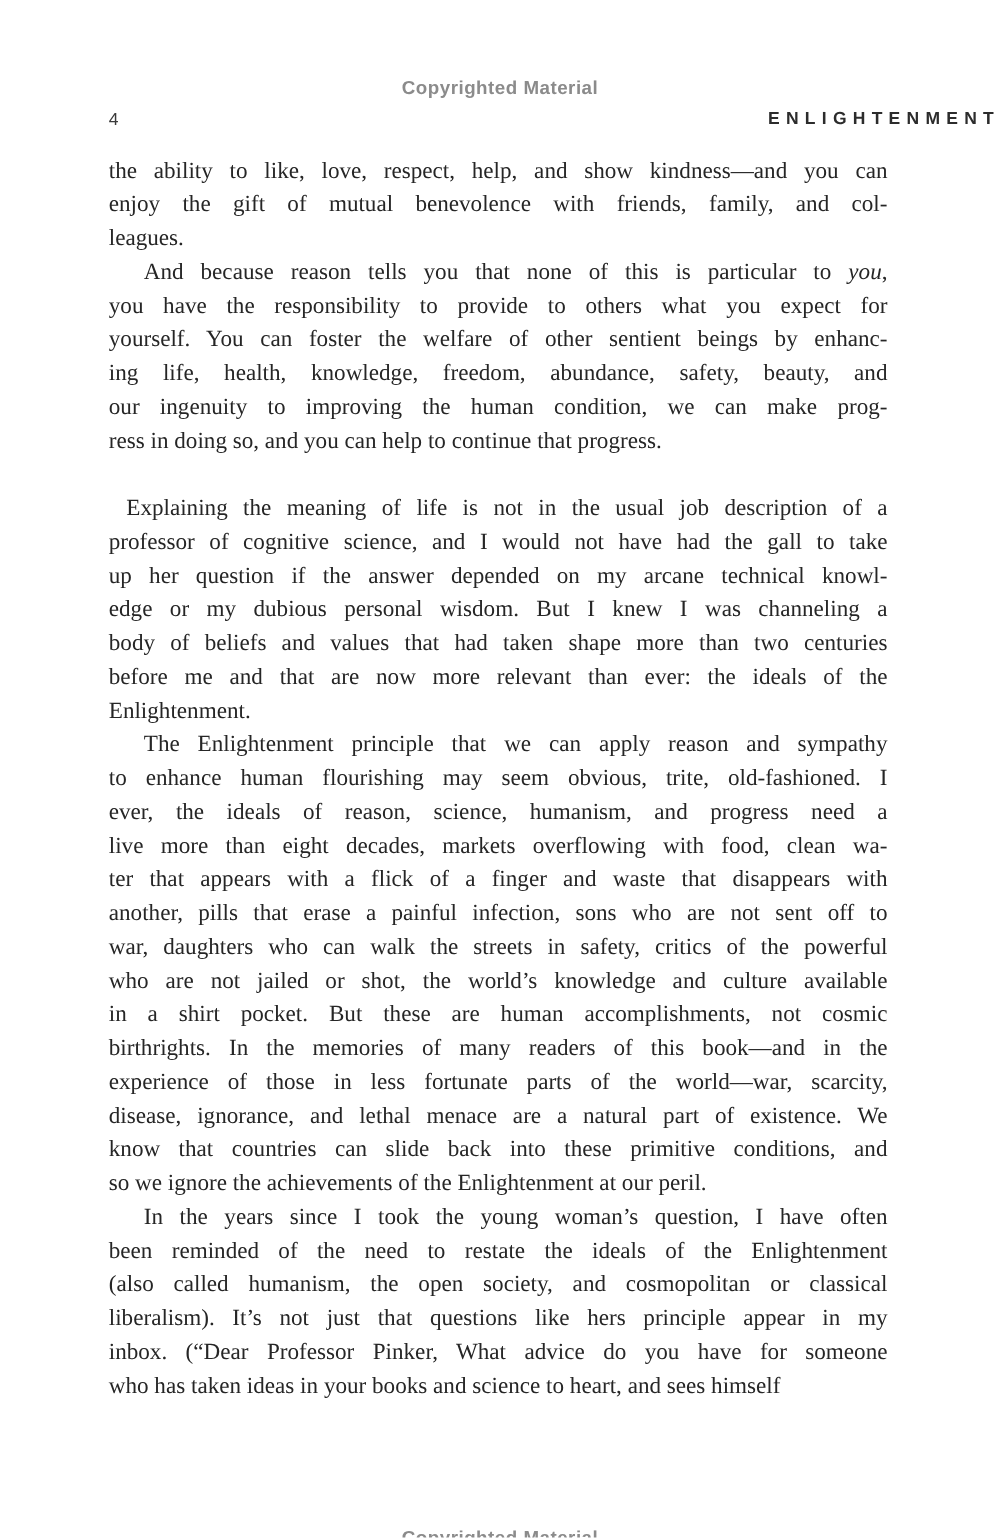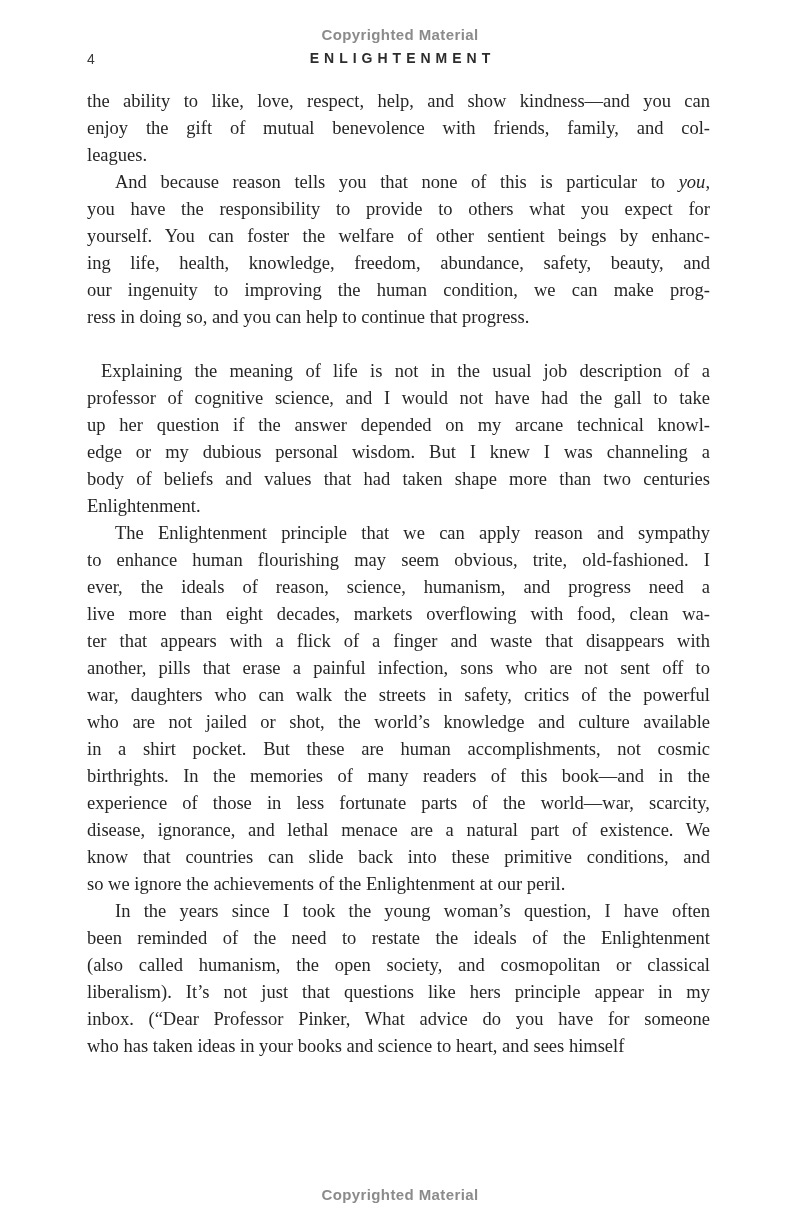--- a/index.html
+++ b/index.html
@@ -6,41 +6,42 @@
   html, body { background: #ffffff; }
   body {
     width: 800px; height: 1230px;
     font-family: "Liberation Serif", "DejaVu Serif", serif;
     position: relative;
     overflow: hidden;
   }
   .page {
     position: absolute; inset: 0;
     background: #ffffff;
+    margin-top: 36px;
   }
   .copyright {
     position: absolute; left: 0; width: 100%;
     text-align: center;
     font-family: "Liberation Sans", "DejaVu Sans", sans-serif;
     font-weight: 700;
     font-size: 15px;
     letter-spacing: 0.4px;
     color: #8b8b8b;
   }
   .copyright.top { top: 26px; }
   .copyright.bottom { top: 1186px; }
   .header { position: absolute; top: 50px; left: 0; width: 100%; height: 18px; }
   .page-number {
     position: absolute; left: 87px; top: 1px;
     font-family: "Liberation Sans", "DejaVu Sans", sans-serif;
     font-size: 14px; color: #3a3a3a;
   }
   .running-head {
     position: absolute; left: 0; width: 100%;
-    text-align: center;
+    text-align: right;
     font-family: "Liberation Sans", "DejaVu Sans", sans-serif;
     font-weight: 700;
     font-size: 14px;
     letter-spacing: 5px;
     text-indent: 5px;
     color: #2c2c2c;
   }
   .body-text {
     position: absolute;
     top: 88px; left: 87px; width: 623px;
@@ -87,20 +88,21 @@
         <div class="line">ing life, health, knowledge, freedom, abundance, safety, beauty, and</div>
         <div class="line">our ingenuity to improving the human condition, we can make prog-</div>
         <div class="line para-last">ress in doing so, and you can help to continue that progress.</div>
       </div>
       <div class="paragraph indent-small section-break">
         <div class="line para-first">Explaining the meaning of life is not in the usual job description of a</div>
         <div class="line">professor of cognitive science, and I would not have had the gall to take</div>
         <div class="line">up her question if the answer depended on my arcane technical knowl-</div>
         <div class="line">edge or my dubious personal wisdom. But I knew I was channeling a</div>
         <div class="line">body of beliefs and values that had taken shape more than two centuries</div>
+        <div class="line">before me and that are now more relevant than ever: the ideals of the</div>
         <div class="line para-last">Enlightenment.</div>
       </div>
       <div class="paragraph indent-normal">
         <div class="line para-first">The Enlightenment principle that we can apply reason and sympathy</div>
         <div class="line">to enhance human flourishing may seem obvious, trite, old-fashioned. I</div>
         <div class="line">ever, the ideals of reason, science, humanism, and progress need a</div>
         <div class="line">live more than eight decades, markets overflowing with food, clean wa-</div>
         <div class="line">ter that appears with a flick of a finger and waste that disappears with</div>
         <div class="line">another, pills that erase a painful infection, sons who are not sent off to</div>
         <div class="line">war, daughters who can walk the streets in safety, critics of the powerful</div>

